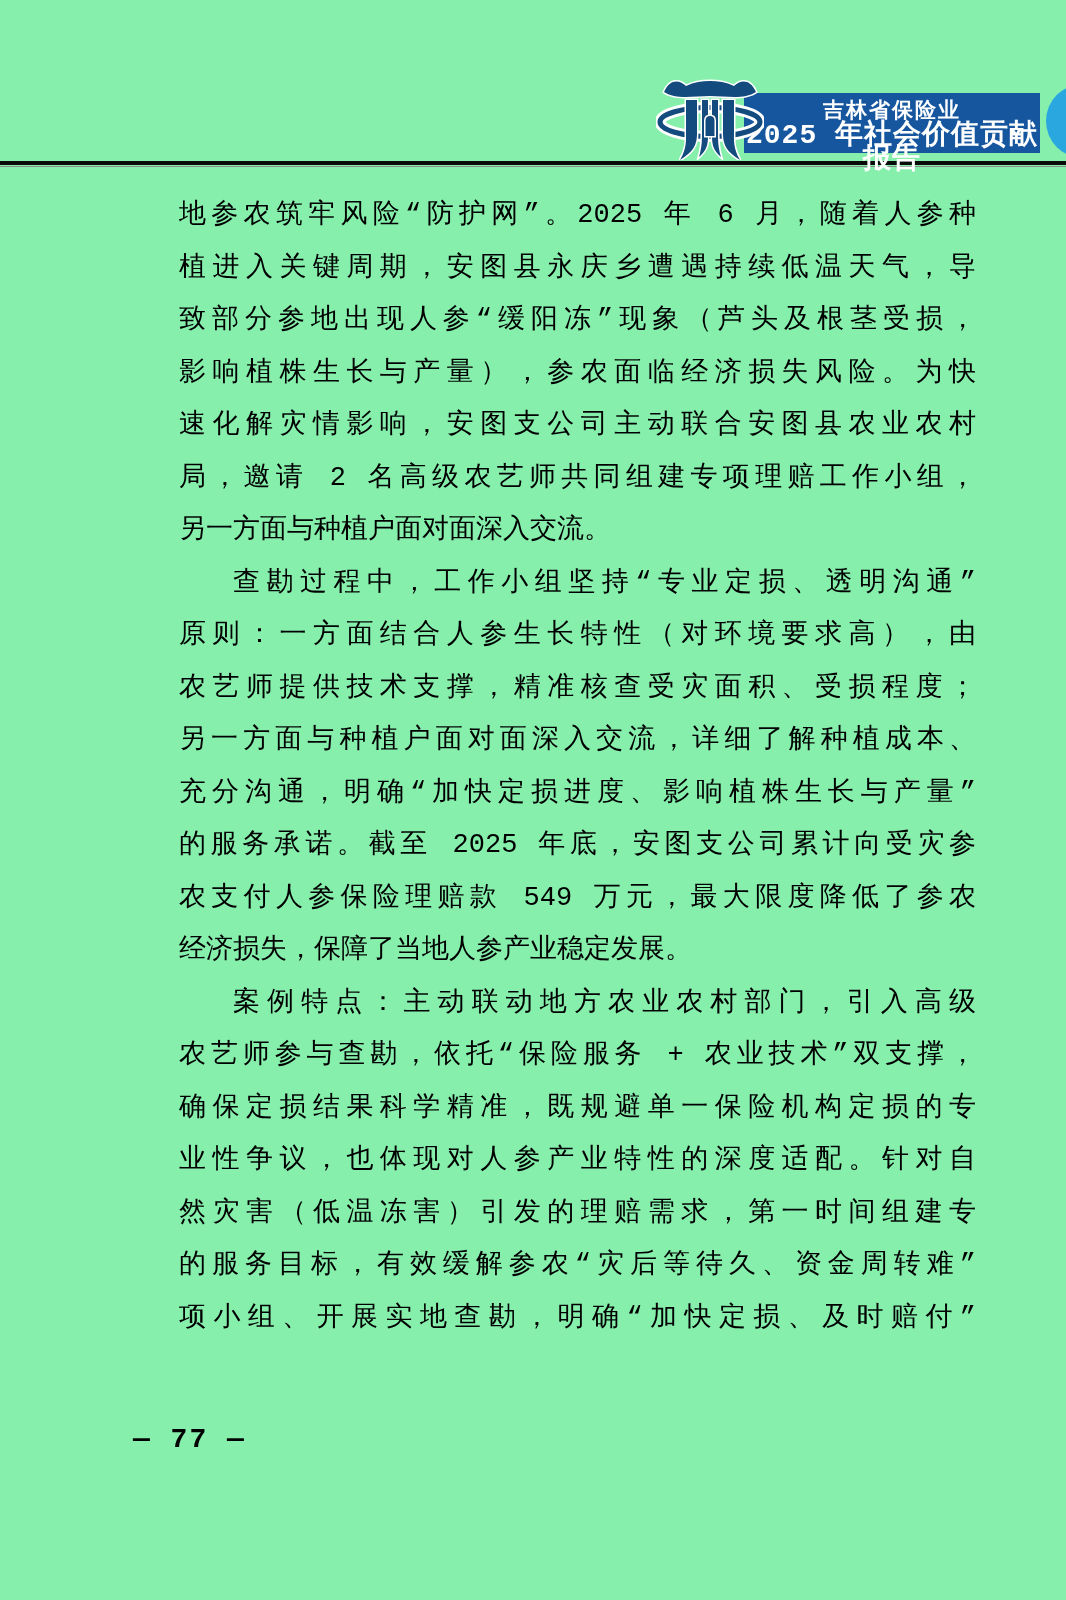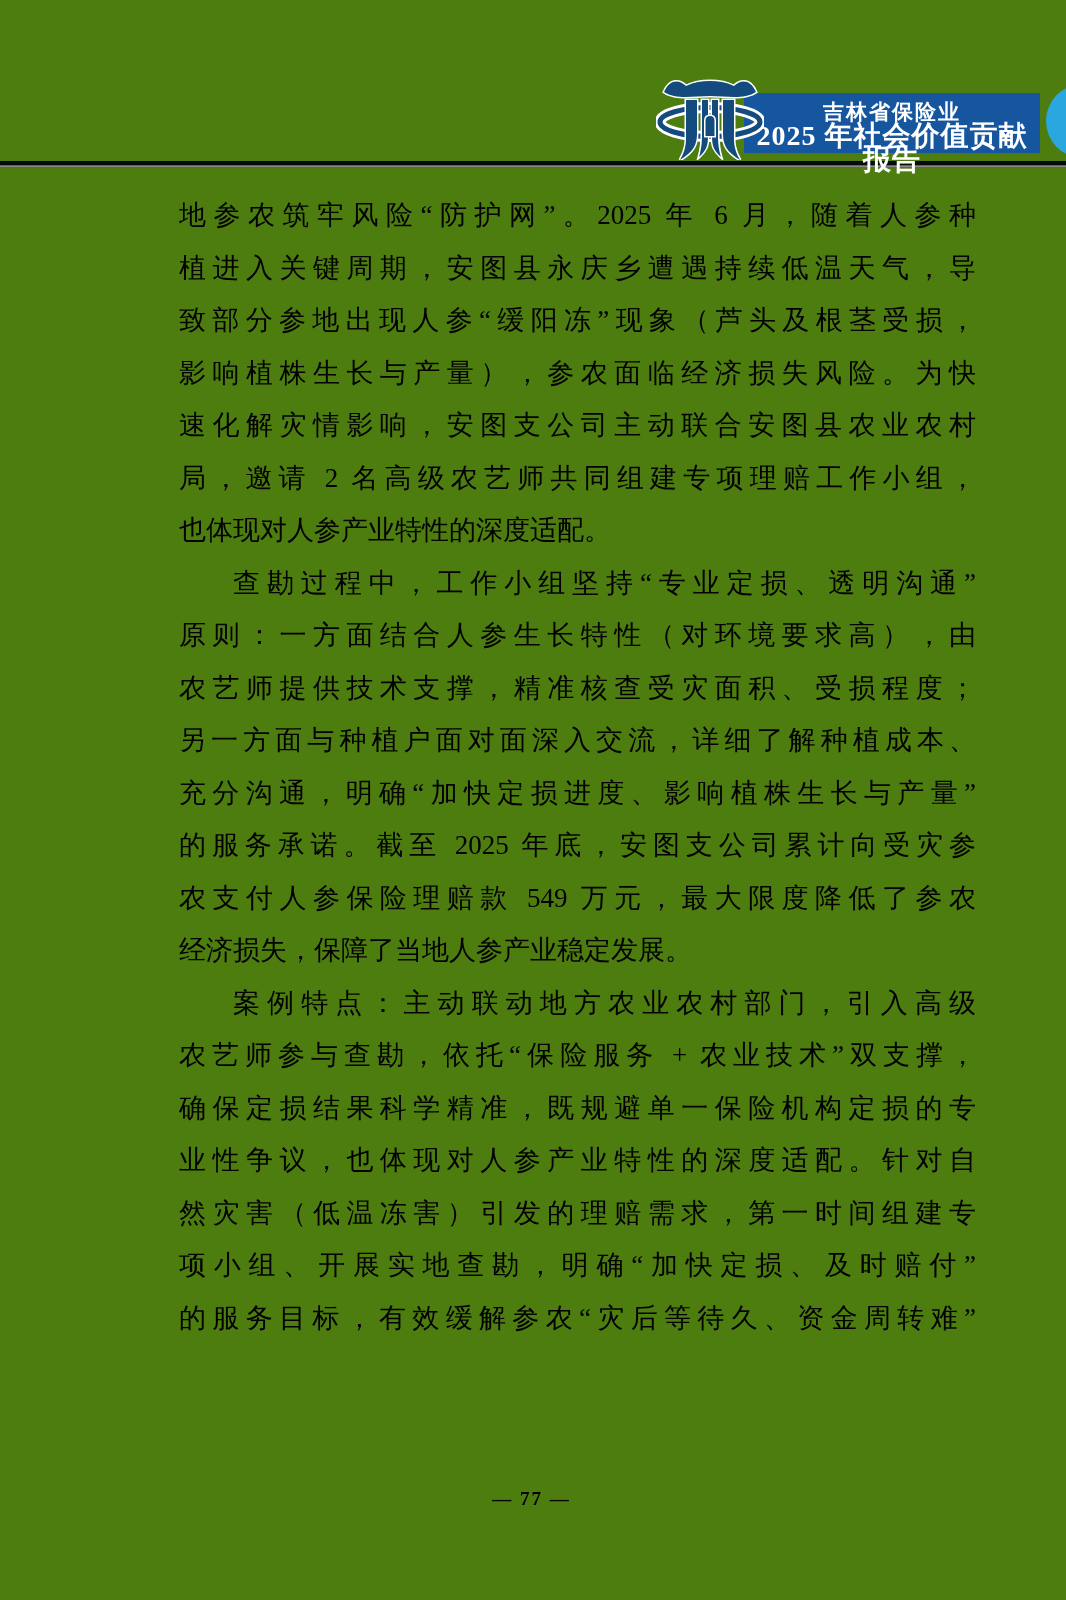--- a/index.html
+++ b/index.html
@@ -5,22 +5,22 @@
 <style>
   html, body {
     margin: 0; padding: 0;
     width: 1066px; height: 1600px;
     overflow: hidden;
     background: #ffffff;
   }
   .page {
     position: relative;
     width: 1066px; height: 1600px;
-    background: #4d7c0f;
-    font-family: Liberation Serif, serif;
+    background: #86efac;
+    font-family: Liberation Mono, monospace;
     color: #000;
   }
   
   .banner {
     position: absolute;
     left: 744px; top: 93px;
     width: 296px; height: 60px;
     background: #15569e;
     color: #ffffff;
     text-align: center;
@@ -74,24 +74,24 @@
   .line {
     text-align: justify;
     text-align-last: justify;
     white-space: nowrap;
   }
   .line.indent { text-indent: 2em; }
   .line.lastline { text-align-last: left; }
   
   .footer {
     position: absolute;
-    left: 133px; top: 1488px;
+    left: 133px; top: 1424px;
     width: 797px;
-    text-align: center;
-    font-size: 19px;
+    text-align: left;
+    font-size: 28px;
     font-weight: bold;
     letter-spacing: 2px;
   }
 </style>
 </head>
 <body>
 
 <div class="page">
 
   <svg class="logo" viewBox="0 0 108 86" xmlns="http://www.w3.org/2000/svg">
@@ -125,33 +125,33 @@
   <div class="rule-thick"></div>
   <div class="rule-thin"></div>
 
   <div class="body-text">
       <div class="line">地参农筑牢风险“防护网”。2025 年 6 月，随着人参种</div>
       <div class="line">植进入关键周期，安图县永庆乡遭遇持续低温天气，导</div>
       <div class="line">致部分参地出现人参“缓阳冻”现象（芦头及根茎受损，</div>
       <div class="line">影响植株生长与产量），参农面临经济损失风险。为快</div>
       <div class="line">速化解灾情影响，安图支公司主动联合安图县农业农村</div>
       <div class="line">局，邀请 2 名高级农艺师共同组建专项理赔工作小组，</div>
-      <div class="line lastline">也体现对人参产业特性的深度适配。</div>
+      <div class="line lastline">另一方面与种植户面对面深入交流。</div>
       <div class="line indent">查勘过程中，工作小组坚持“专业定损、透明沟通”</div>
       <div class="line">原则：一方面结合人参生长特性（对环境要求高），由</div>
       <div class="line">农艺师提供技术支撑，精准核查受灾面积、受损程度；</div>
       <div class="line">另一方面与种植户面对面深入交流，详细了解种植成本、</div>
       <div class="line">充分沟通，明确“加快定损进度、影响植株生长与产量”</div>
       <div class="line">的服务承诺。截至 2025 年底，安图支公司累计向受灾参</div>
       <div class="line">农支付人参保险理赔款 549 万元，最大限度降低了参农</div>
       <div class="line lastline">经济损失，保障了当地人参产业稳定发展。</div>
       <div class="line indent">案例特点：主动联动地方农业农村部门，引入高级</div>
       <div class="line">农艺师参与查勘，依托“保险服务 + 农业技术”双支撑，</div>
       <div class="line">确保定损结果科学精准，既规避单一保险机构定损的专</div>
       <div class="line">业性争议，也体现对人参产业特性的深度适配。针对自</div>
       <div class="line">然灾害（低温冻害）引发的理赔需求，第一时间组建专</div>
+      <div class="line">的服务目标，有效缓解参农“灾后等待久、资金周转难”</div>
       <div class="line">项小组、开展实地查勘，明确“加快定损、及时赔付”</div>
-      <div class="line">的服务目标，有效缓解参农“灾后等待久、资金周转难”</div>
     </div>
 
   <div class="footer">— 77 —</div>
 
 </div>
 
 </body></html>

